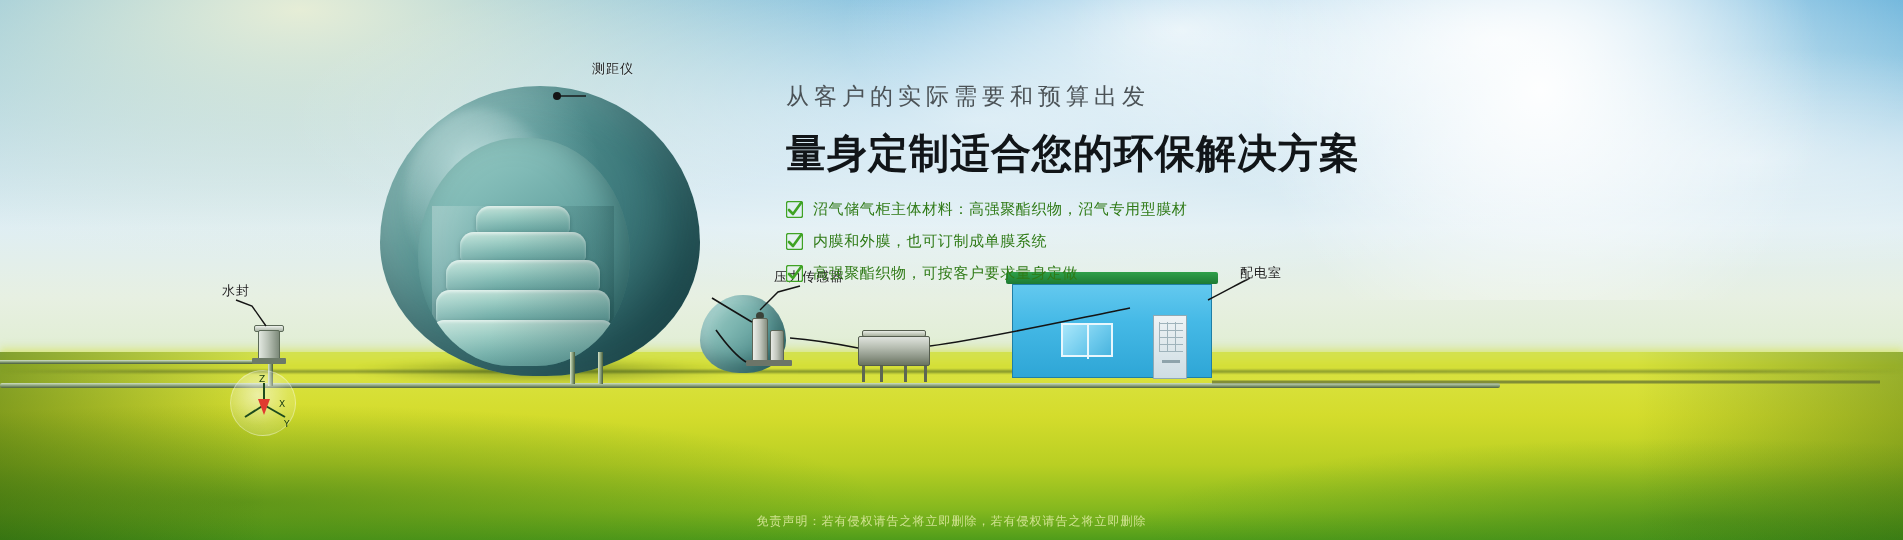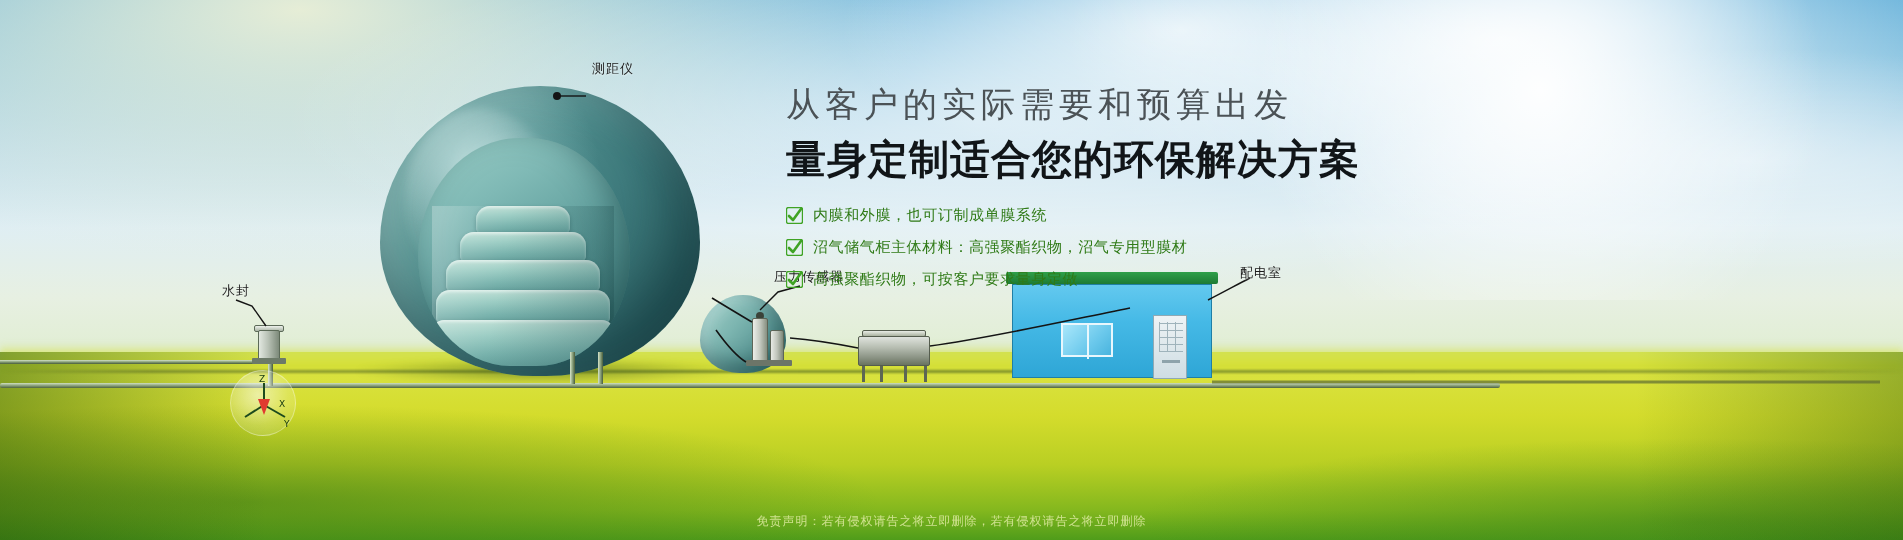--- a/index.html
+++ b/index.html
@@ -223,25 +223,25 @@
 
   
   .lbl {
     position:absolute; color:#1b1b1b; font-size:13px; letter-spacing:1px;
     white-space:nowrap; text-shadow:0 1px 2px rgba(255,255,255,0.6);
   }
 
   
   .copy { position:absolute; left:786px; top:82px; width:720px; }
   .subtitle {
-    font-size:34px; color:#4b5256; letter-spacing:5px; line-height:1.3;
+    font-size:23px; color:#4b5256; letter-spacing:5px; line-height:1.3;
     font-weight:400;
   }
   .headline {
-    margin-top:8px;
+    margin-top:16px;
     font-size:40px; font-weight:bold; color:#111518; letter-spacing:1px;
     line-height:1.25;
   }
   .bullets { margin-top:22px; }
   .bullet { display:flex; align-items:center; margin-bottom:13px; }
   .check {
     width:17px; height:17px; margin-right:10px; flex:0 0 auto;
     position:relative;
   }
   .check svg { display:block; }
@@ -356,31 +356,31 @@
     <div class="headline">量身定制适合您的环保解决方案</div>
     <div class="bullets">
 
       <div class="bullet">
         <span class="check">
           <svg width="17" height="17" viewBox="0 0 17 17">
             <rect x="0.5" y="0.5" width="16" height="16" rx="2" fill="none" stroke="#3fa324" stroke-width="1.4"></rect>
             <path d="M3 9 L7 13 L15 2" fill="none" stroke="#3fa324" stroke-width="2.6" stroke-linecap="round" stroke-linejoin="round"></path>
           </svg>
         </span>
-        <span class="bullet-text">内膜和外膜，也可订制成单膜系统</span>
+        <span class="bullet-text">沼气储气柜主体材料：高强聚酯织物，沼气专用型膜材</span>
       </div>
 
       <div class="bullet">
         <span class="check">
           <svg width="17" height="17" viewBox="0 0 17 17">
             <rect x="0.5" y="0.5" width="16" height="16" rx="2" fill="none" stroke="#3fa324" stroke-width="1.4"></rect>
             <path d="M3 9 L7 13 L15 2" fill="none" stroke="#3fa324" stroke-width="2.6" stroke-linecap="round" stroke-linejoin="round"></path>
           </svg>
         </span>
-        <span class="bullet-text">沼气储气柜主体材料：高强聚酯织物，沼气专用型膜材</span>
+        <span class="bullet-text">内膜和外膜，也可订制成单膜系统</span>
       </div>
 
       <div class="bullet">
         <span class="check">
           <svg width="17" height="17" viewBox="0 0 17 17">
             <rect x="0.5" y="0.5" width="16" height="16" rx="2" fill="none" stroke="#3fa324" stroke-width="1.4"></rect>
             <path d="M3 9 L7 13 L15 2" fill="none" stroke="#3fa324" stroke-width="2.6" stroke-linecap="round" stroke-linejoin="round"></path>
           </svg>
         </span>
         <span class="bullet-text">高强聚酯织物，可按客户要求量身定做</span>

